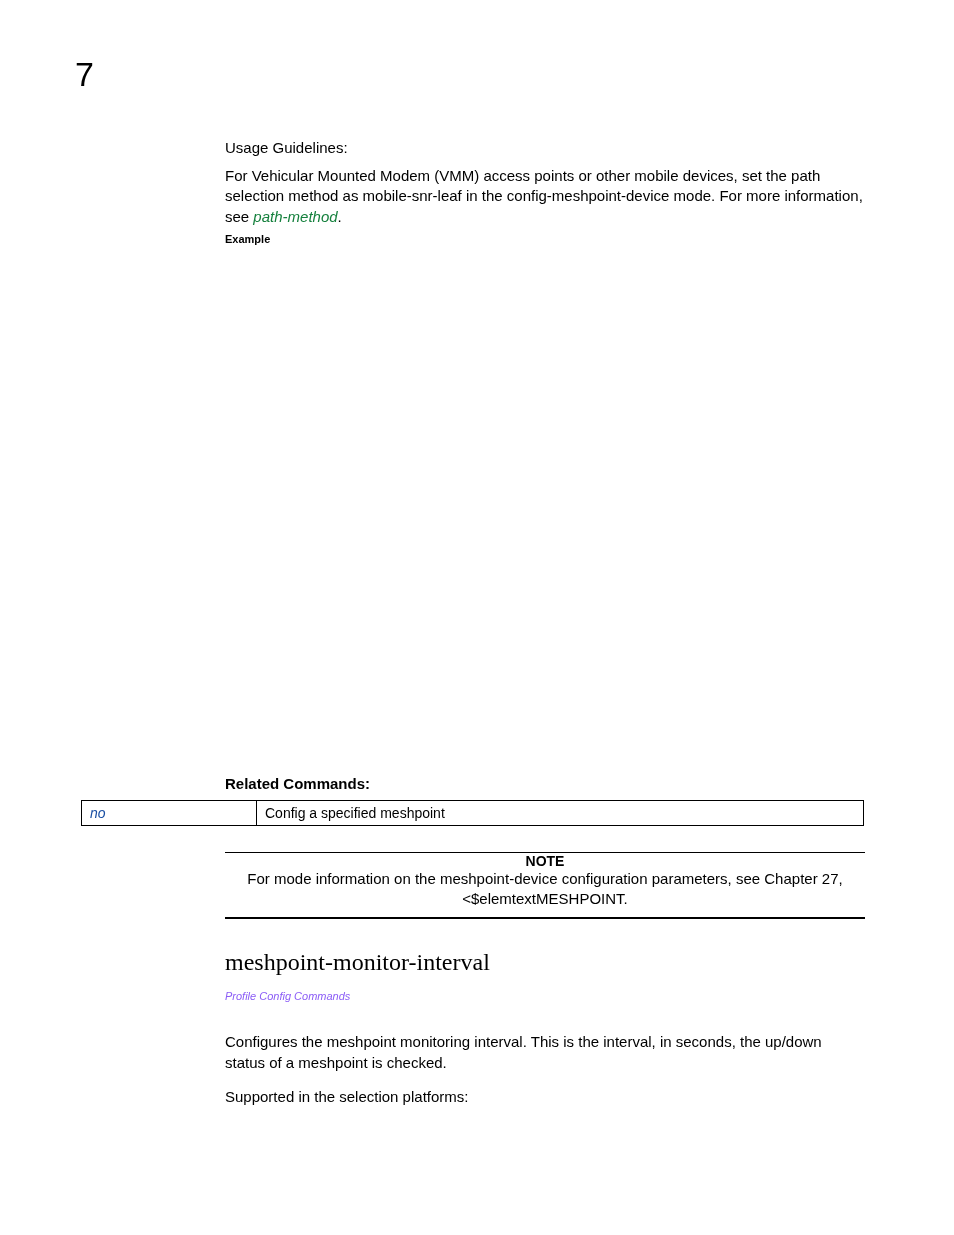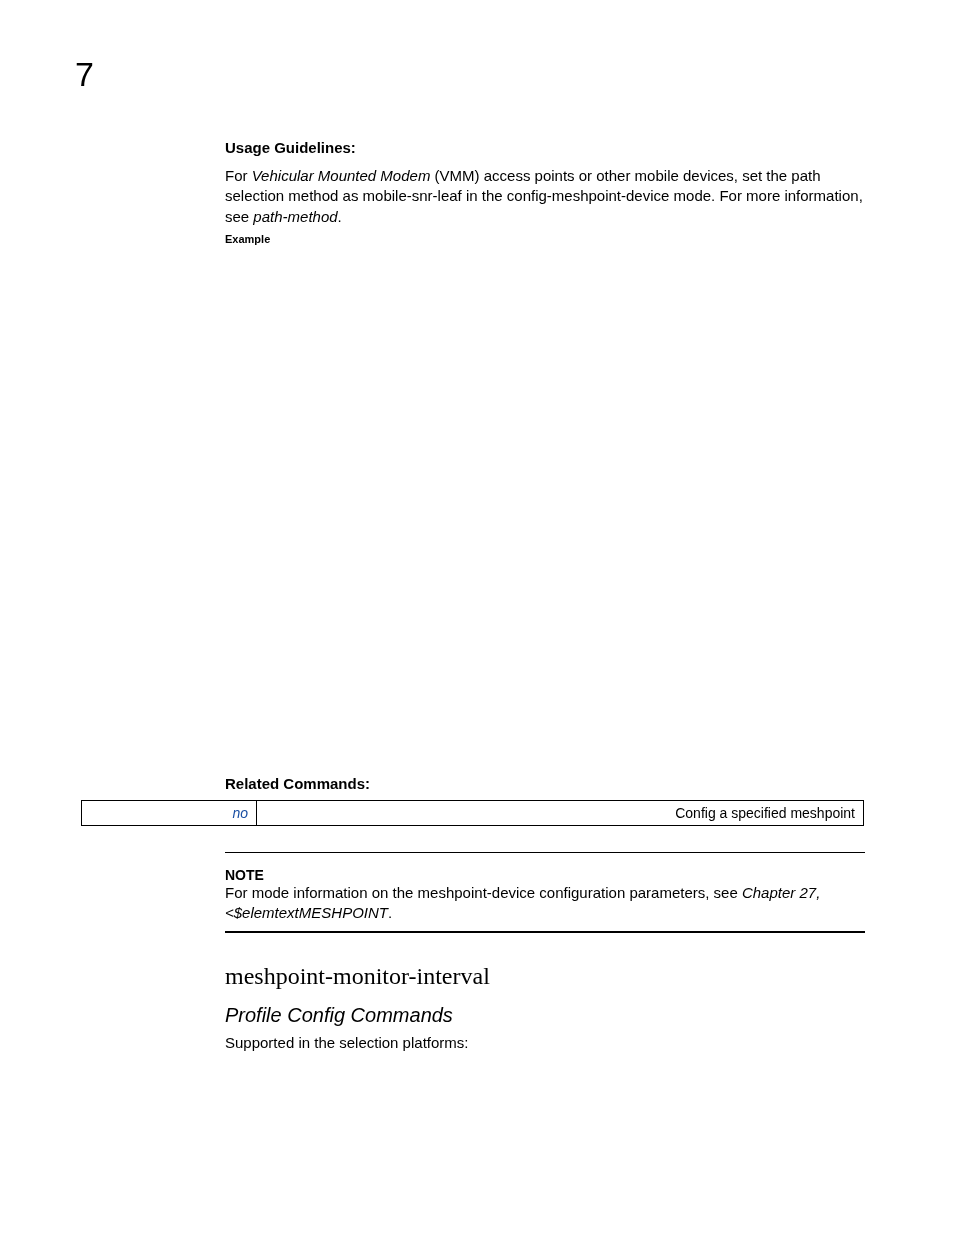--- a/index.html
+++ b/index.html
@@ -1,34 +1,34 @@
 <!DOCTYPE html>
 <html><head>
 <meta charset="utf-8">
 <style>
   * { box-sizing: border-box; margin: 0; padding: 0; }
   html, body { width: 954px; height: 1235px; background: #fff; font-family: Arial, Helvetica, sans-serif; color: #000; }
   .page { position: relative; width: 954px; height: 1235px; }
   .page-num { position: absolute; top: 55px; left: 75px; font-size: 34px; font-weight: 400; font-family: Arial, sans-serif; }
   .content { position: absolute; top: 139px; left: 225px; width: 640px; }
-  .heading-bold { font-size: 15px; font-weight: 700; margin-bottom: 10px; }
+  .heading-bold { font-size: 15px; font-weight: 400; margin-bottom: 10px; }
   .para { font-size: 15px; line-height: 1.35; margin-bottom: 6px; }
-  .italic { font-style: italic; }
-  .link { color: #000000; font-style: italic; text-align: center; }
+  .italic { }
+  .link { color: #15803d; font-style: italic; text-align: center; }
   .example-label { font-size: 11px; font-weight: 700; margin-top: 6px; }
   .related-heading { font-size: 15px; font-weight: 700; margin-top: 530px; margin-bottom: 8px; }
   .related-table { border-collapse: collapse; width: 783px; margin-left: -144px; font-size: 14px; }
-  .related-table td { border: 1px solid #000; padding: 4px 8px; vertical-align: top; text-align: right; }
+  .related-table td { border: 1px solid #000; padding: 4px 8px; vertical-align: top; }
   .related-table td.cmd { width: 175px; color: #1a4fa3; font-style: italic; }
   .related-table td.desc { }
-  .note-block { margin-top: 26px; border-top: 1px solid #000; border-bottom: 2px solid #000; padding: 14px 0 8px 0; }
+  .note-block { margin-top: 26px; border-top: 1px solid #000; border-bottom: 2px solid #000; padding: 0 0 8px 0; text-align: center; }
   .note-title { font-size: 14px; font-weight: 700; }
   .note-body { font-size: 15px; line-height: 1.35; }
   .section-title { font-size: 24px; font-weight: 400; margin-top: 30px; margin-bottom: 14px; font-family: Liberation Serif, serif; }
-  .subsection-link { font-size: 20px; font-style: italic; color: #000000; margin-bottom: 6px; display: block; }
+  .subsection-link { font-size: 11px; font-style: italic; color: #8b5cf6; margin-bottom: 30px; display: block; }
   .body-para { font-size: 15px; line-height: 1.35; margin-bottom: 14px; }
 </style>
 </head>
 <body>
 
 <div class="page">
 
   <div class="page-num">7</div>
 
   <div class="content">
@@ -56,17 +56,18 @@
       <div class="note-title">NOTE</div>
       <div class="note-body">
         <span>For mode information on the meshpoint-device configuration parameters, see </span><span class="italic">Chapter 27, &lt;$elemtextMESHPOINT</span><span>.</span>
       </div>
     </div>
 
     <div class="section-title">meshpoint-monitor-interval</div>
 
     <a class="subsection-link">Profile Config Commands</a>
 
+    <div class="body-para">Configures the meshpoint monitoring interval. This is the interval, in seconds, the up/down status of a meshpoint is checked.</div>
 
     <div class="body-para">Supported in the selection platforms:</div>
 
   </div>
 </div>
 
 </body></html>

